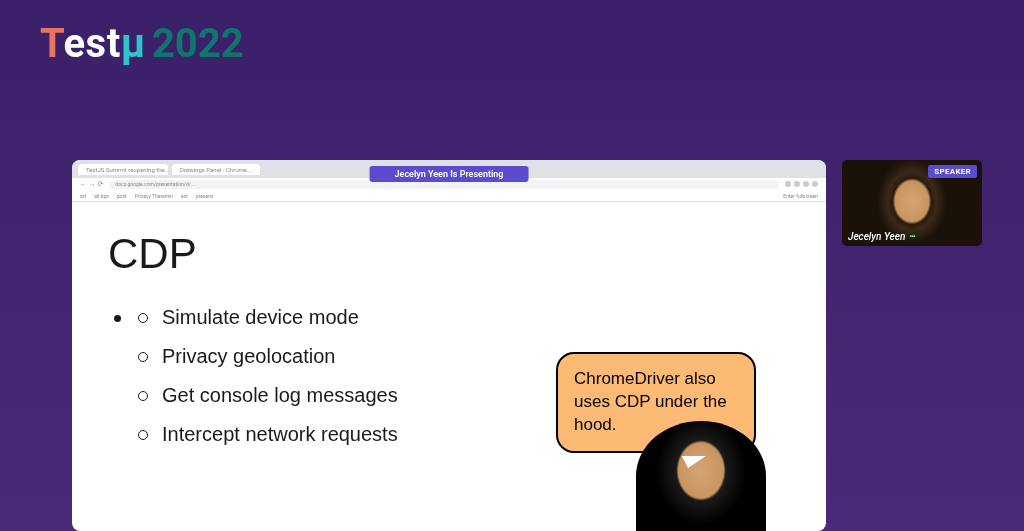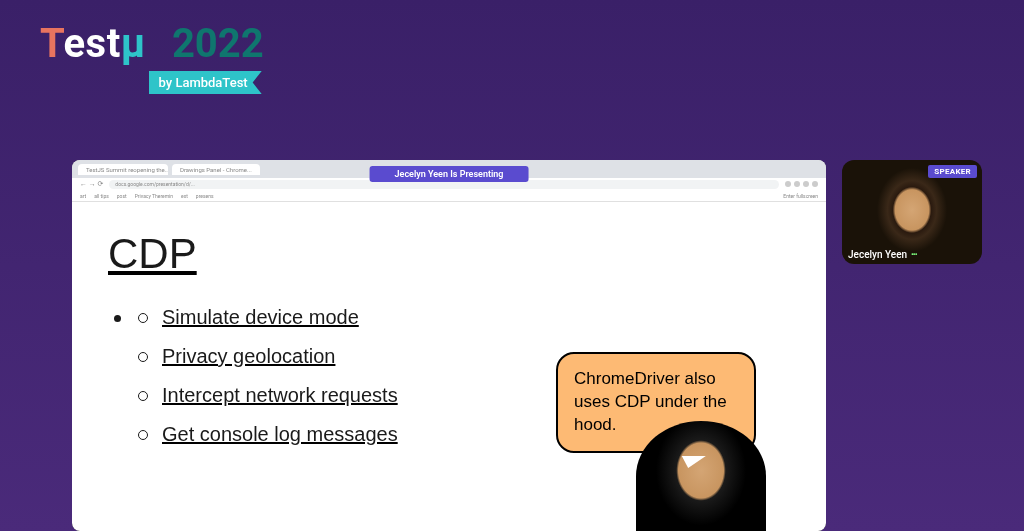--- a/index.html
+++ b/index.html
@@ -14,21 +14,21 @@
     .event-logo {
       position: absolute;
       top: 20px;
       left: 40px;
       display: flex;
       flex-direction: column;
     }
     .logo-main {
       display: flex;
       align-items: center;
-      gap: 26px;
+      gap: 6px;
     }
     .logo-test {
       font-size: 40px;
       font-weight: 700;
       letter-spacing: 0.5px;
     }
     .logo-t { color: #e8745f; }
     .logo-est { color: #ffffff; }
     .logo-mu { color: #2ec4c9; }
     .logo-year {
@@ -141,21 +141,20 @@
       padding: 3px 25px;
       border-radius: 3px;
       z-index: 10;
     }
 
     .slide-area {
       background: #fff;
       height: calc(100% - 42px);
       position: relative;
       padding: 28px 36px 4px 36px;
-      text-decoration: underline;
     }
     .slide-title {
       font-size: 42px;
       font-weight: 400;
       color: #1a1a1a;
       margin-bottom: 28px;
       font-family: "Google Sans", -apple-system, sans-serif;
     }
     .slide-list {
       list-style: none;
@@ -250,23 +249,23 @@
     }
     .presenter-head {
       width: 100%;
       height: 100%;
       background: radial-gradient(ellipse 45px 55px at 50% 45%, #d4a574 0%, #c89560 50%, #1a1a1a 55%, #000 100%);
       border-radius: 50% 50% 0 0;
     }
 
     .speaker-panel {
       width: 140px;
-      height: 104px;
+      height: 86px;
       background: #000000;
-      border-radius: 12px;
+      border-radius: 5px;
       position: relative;
       overflow: hidden;
       flex-shrink: 0;
     }
     .speaker-video {
       width: 100%;
       height: 100%;
       background: radial-gradient(ellipse 35px 42px at 50% 48%, #d4a574 0%, #c89560 48%, #2a1a0f 55%, #3a2818 70%, #1a1208 100%);
     }
     .speaker-badge {
@@ -284,35 +283,33 @@
     .speaker-name-label {
       position: absolute;
       bottom: 4px;
       left: 6px;
       color: #fff;
       font-size: 10px;
       font-weight: 500;
       display: flex;
       align-items: center;
       gap: 4px;
+      font-style: italic;
     }
     .mic-dots { color: #7fff7f; font-size: 8px; letter-spacing: -1px; }
   </style>
 </head>
 <body>
 
 <div class="event-logo">
   <div class="logo-main">
     <span class="logo-test">
       <span class="logo-t">T</span><span class="logo-est">est</span><span class="logo-mu">μ</span>
     </span>
     <span class="logo-year">2022</span>
-  </div>
-  <div class="logo-byline-wrap">
-    <span class="logo-byline">by LambdaTest</span>
   </div>
 </div>
 
 <div class="main-area">
   <div class="presentation-frame">
     <div class="presenting-badge">Jecelyn Yeen Is Presenting</div>
 
     <div class="browser-chrome">
       <div class="browser-tabs">
         <div class="browser-tab">TestJS Summit reopening the...</div>
@@ -341,22 +338,22 @@
       </div>
     </div>
 
     <div class="slide-area">
       <h1 class="slide-title">CDP</h1>
       <ul class="slide-list">
         <li class="filled">
           <ul class="sub-list">
             <li>Simulate device mode</li>
             <li>Privacy geolocation</li>
+            <li>Get console log messages</li>
             <li>Intercept network requests</li>
-            <li>Get console log messages</li>
           </ul>
         </li>
       </ul>
 
       <div class="speech-bubble">ChromeDriver also uses CDP under the hood.</div>
 
       <div class="slide-presenter">
         <div class="presenter-head"></div>
       </div>
     </div>

